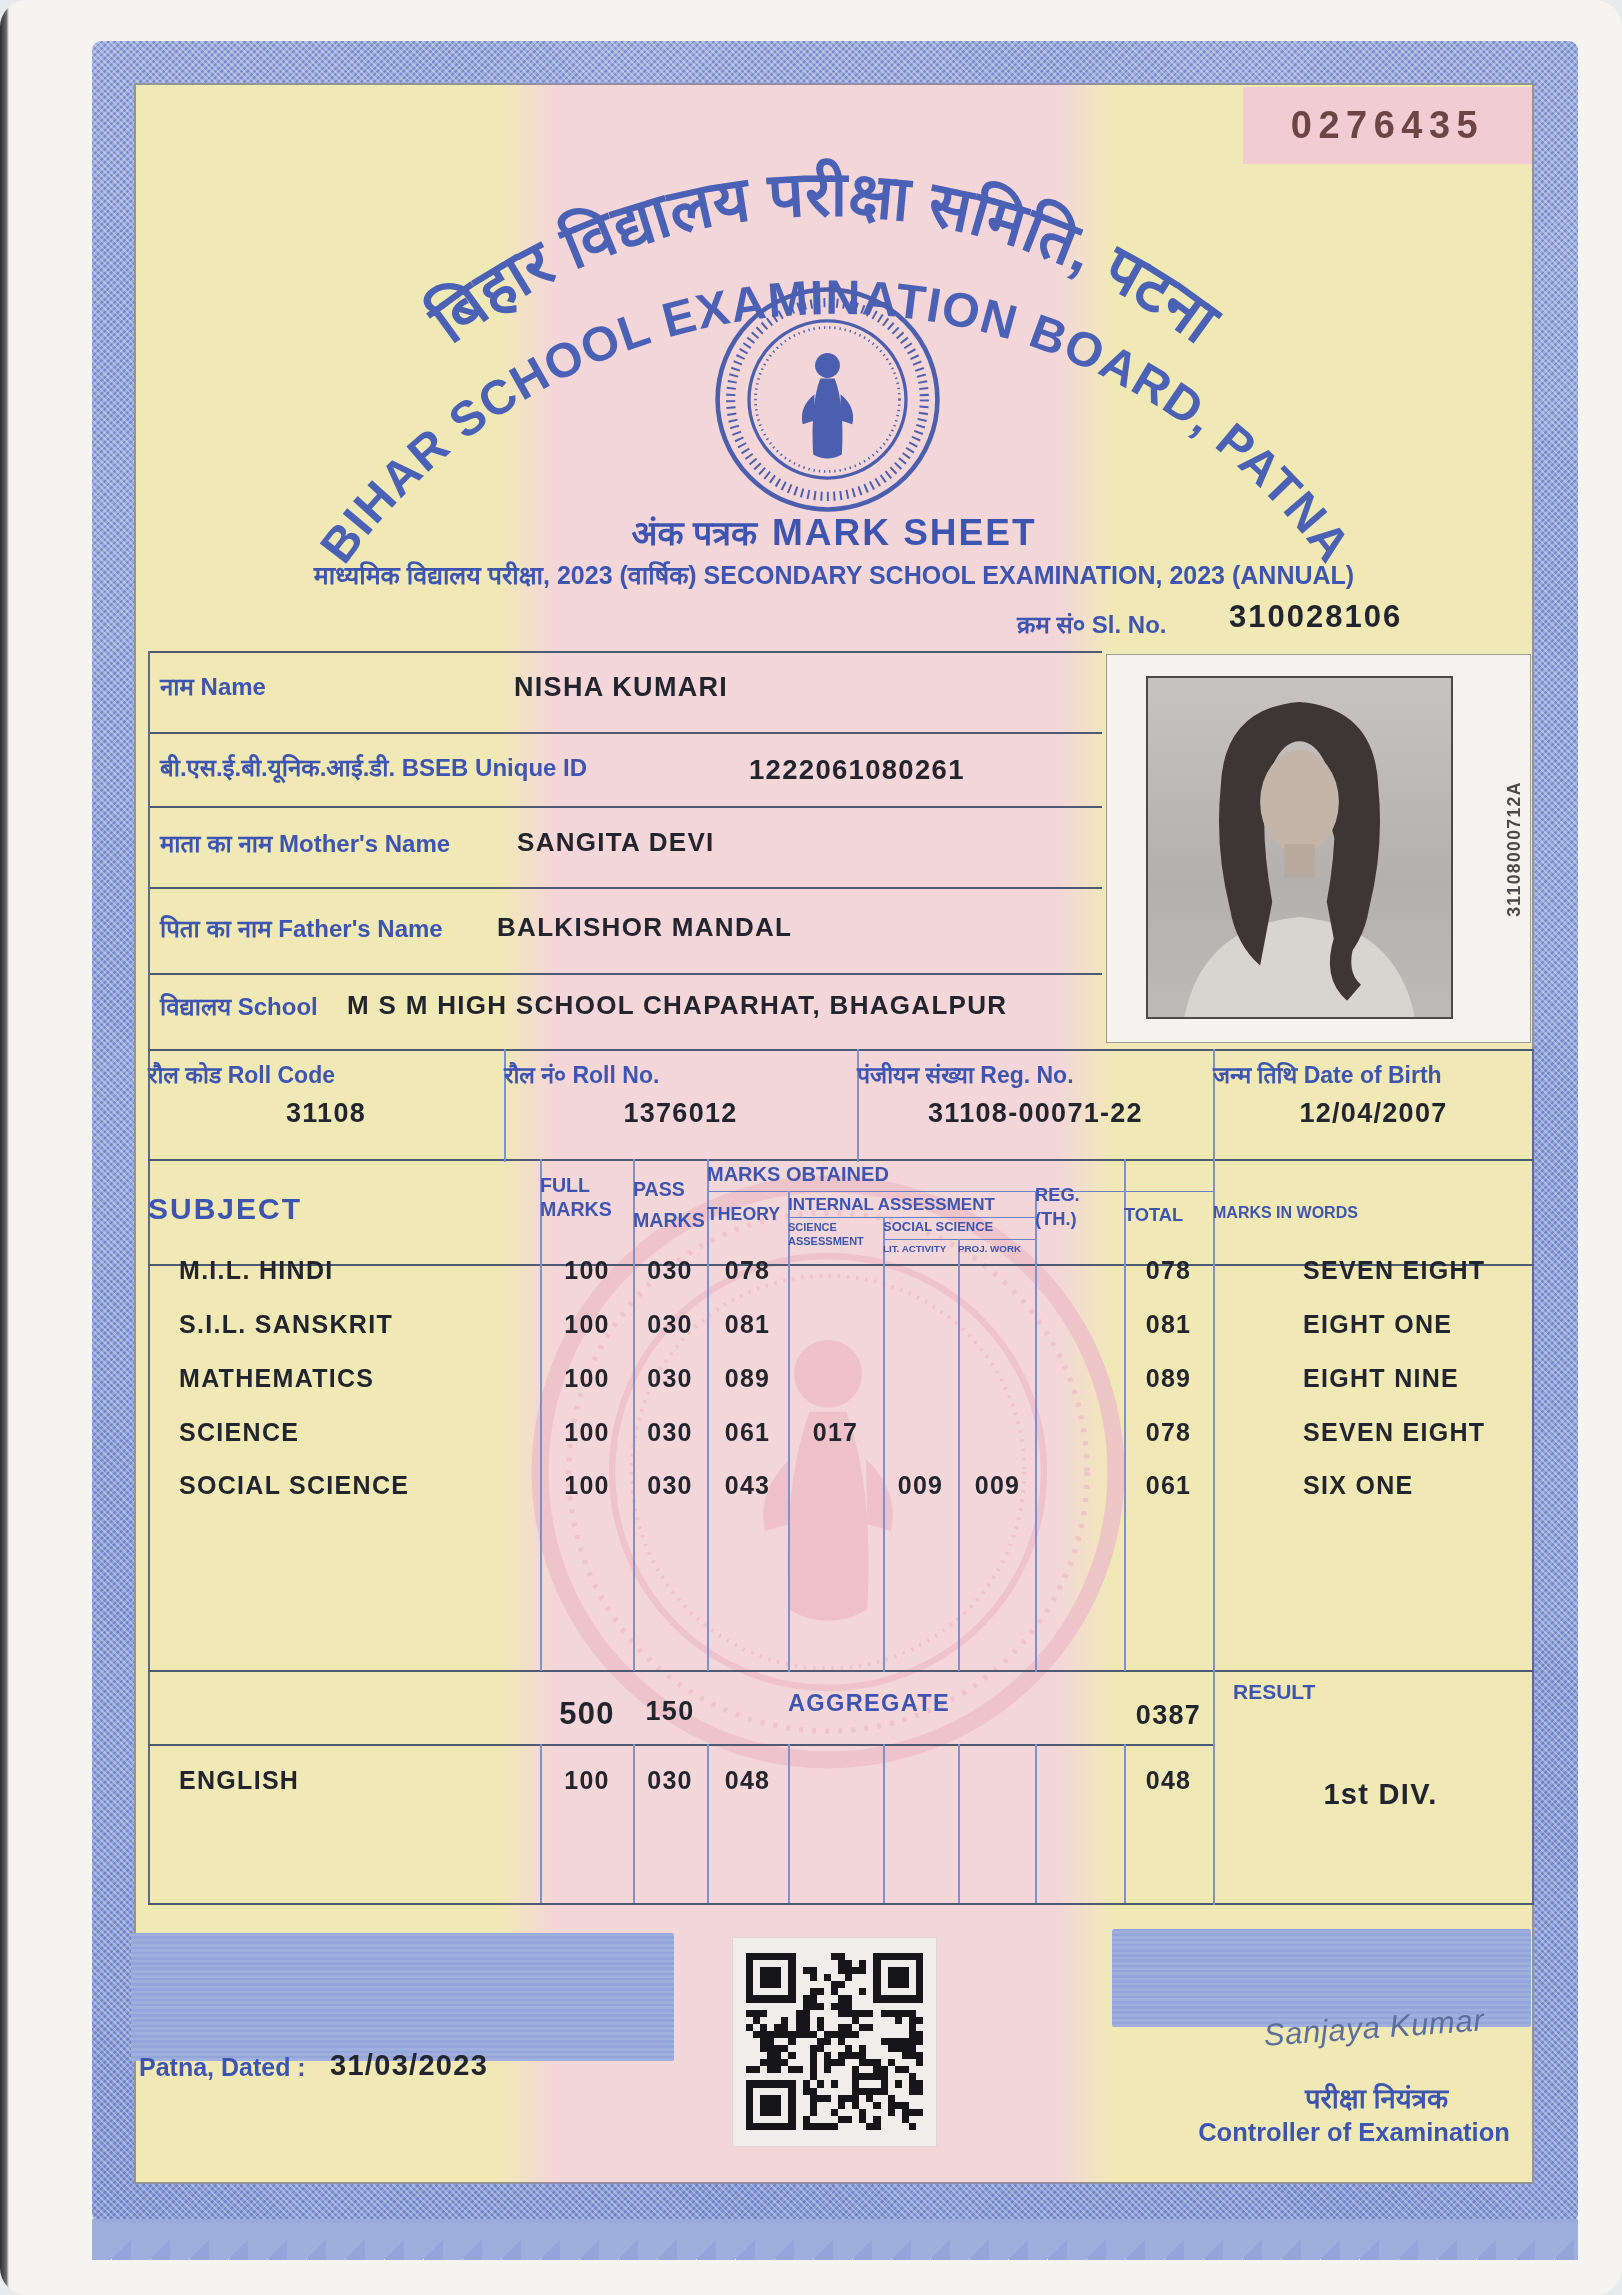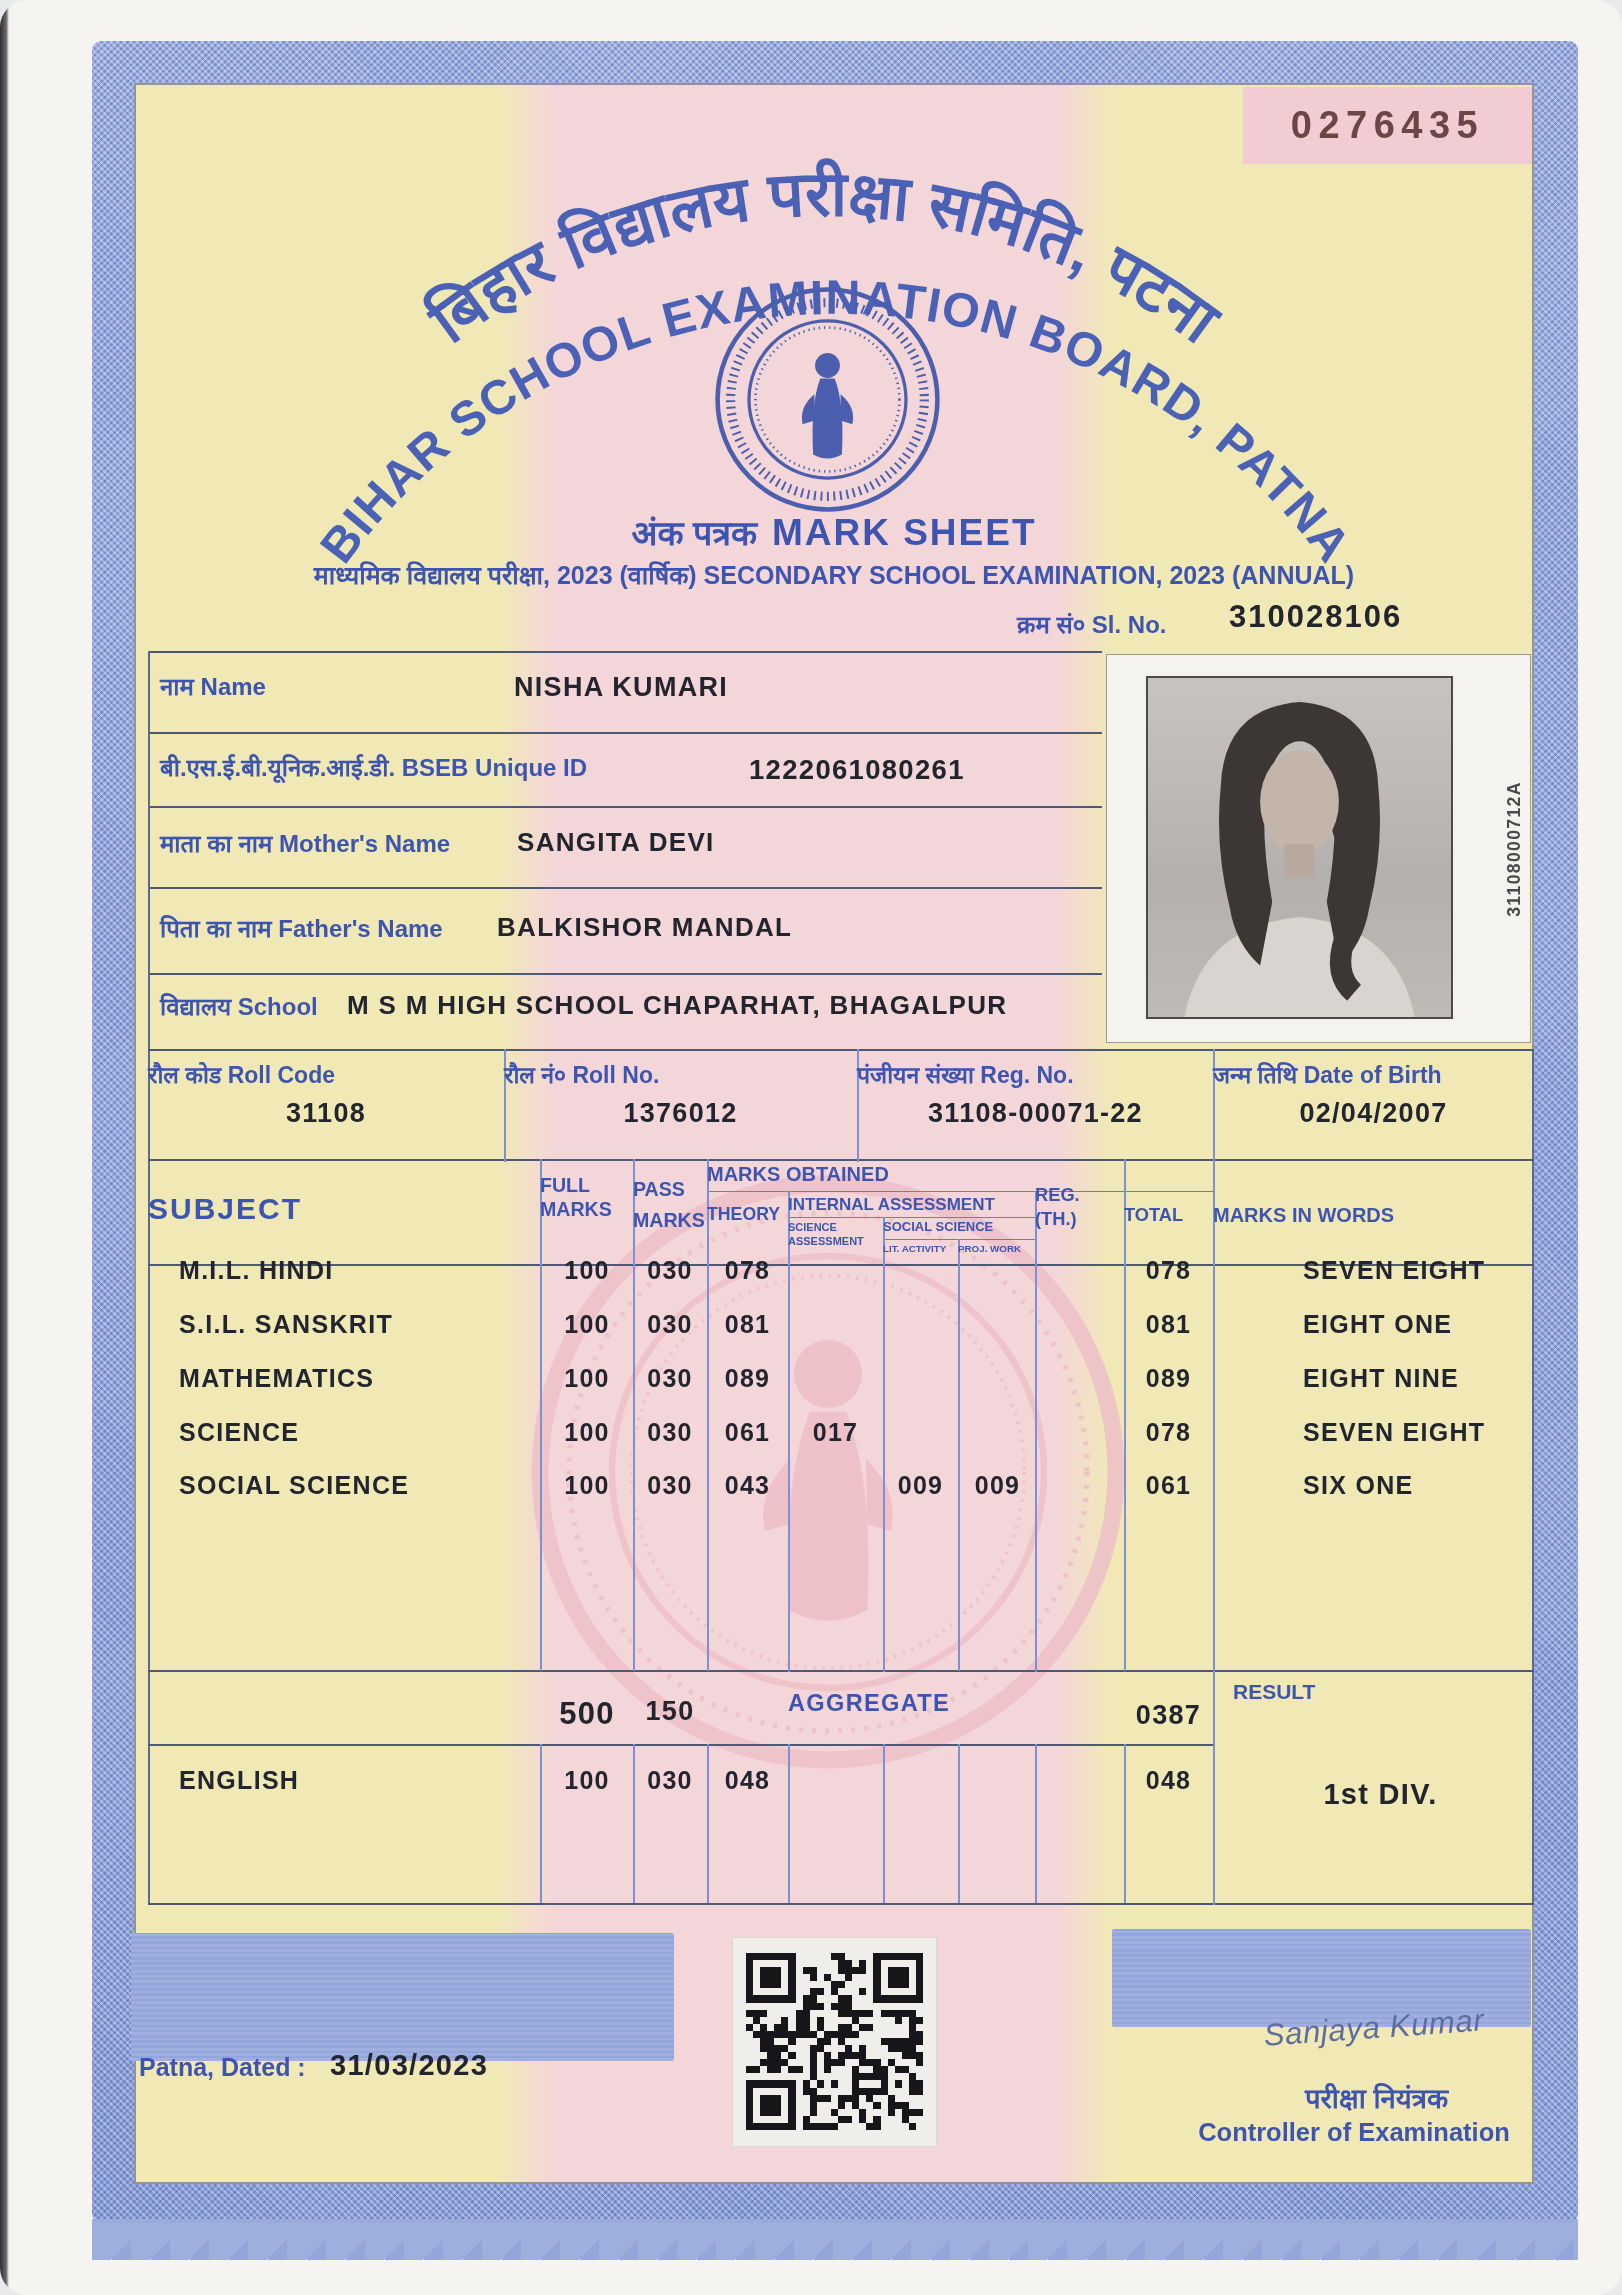--- a/index.html
+++ b/index.html
@@ -170,21 +170,21 @@
   <div class="vl" style="left:857px;top:1049px;height:113px;"></div>
   <div class="vl" style="left:1213px;top:1049px;height:113px;"></div>
 
   <div class="hdr" style="left:148px;top:1058px;width:356px;font-size:23px;">रौल कोड Roll Code</div>
   <div class="cell" style="left:148px;top:1098px;width:356px;font-size:27px;">31108</div>
   <div class="hdr" style="left:504px;top:1058px;width:353px;font-size:23px;">रौल नं० Roll No.</div>
   <div class="cell" style="left:504px;top:1098px;width:353px;font-size:27px;">1376012</div>
   <div class="hdr" style="left:857px;top:1058px;width:357px;font-size:23px;">पंजीयन संख्या Reg. No.</div>
   <div class="cell" style="left:857px;top:1098px;width:357px;font-size:27px;">31108-00071-22</div>
   <div class="hdr" style="left:1213px;top:1058px;width:321px;font-size:23px;">जन्म तिथि Date of Birth</div>
-  <div class="cell" style="left:1213px;top:1098px;width:321px;font-size:27px;">02/04/2007</div>
+  <div class="cell" style="left:1213px;top:1098px;width:321px;font-size:27px;">12/04/2007</div>
 
   <div class="hl" style="left:148px;top:1264px;width:1386px;"></div>
   <div class="hl" style="left:148px;top:1670px;width:1386px;"></div>
   <div class="hl" style="left:148px;top:1744px;width:1067px;"></div>
   <div class="hl" style="left:148px;top:1903px;width:1386px;"></div>
   <div class="hl2" style="left:707px;top:1191px;width:506px;"></div>
   <div class="hl2" style="left:788px;top:1217px;width:247px;"></div>
   <div class="hl2" style="left:883px;top:1239px;width:152px;"></div>
 
   <div class="vl" style="left:540px;top:1159px;height:512px;"></div>
@@ -210,21 +210,21 @@
   <div class="hdr" style="left:540px;top:1174px;width:94px;font-size:19.6px;line-height:23.6px;">FULL MARKS</div>
   <div class="hdr" style="left:633px;top:1174px;width:74px;font-size:19.6px;line-height:31px;">PASS MARKS</div>
   <div class="hdr" style="left:707px;top:1204px;width:81px;font-size:17.7px;">THEORY</div>
   <div class="hdr" style="left:788px;top:1195px;width:247px;font-size:17px;">INTERNAL ASSESSMENT</div>
   <div class="hdr" style="left:788px;top:1221px;width:95px;font-size:11px;line-height:13.7px;">SCIENCE ASSESSMENT</div>
   <div class="hdr" style="left:883px;top:1219px;width:152px;font-size:13px;">SOCIAL SCIENCE</div>
   <div class="hdr" style="left:883px;top:1243px;width:75px;font-size:9.8px;">LIT. ACTIVITY</div>
   <div class="hdr" style="left:958px;top:1243px;width:77px;font-size:9.8px;">PROJ. WORK</div>
   <div class="hdr" style="left:1035px;top:1183px;width:89px;font-size:18.3px;line-height:23.6px;">REG. (TH.)</div>
   <div class="hdr" style="left:1124px;top:1204px;width:89px;font-size:18.3px;">TOTAL</div>
-  <div class="hdr" style="left:1213px;top:1204px;width:321px;font-size:20px;">MARKS IN WORDS</div>
+  <div class="hdr" style="left:1213px;top:1204px;width:321px;font-size:16px;">MARKS IN WORDS</div>
 
   <div class="trow" style="top:1256px;">
     <div class="cell subj">M.I.L. HINDI</div>
     <div class="cell c-full">100</div>
     <div class="cell c-pass">030</div>
     <div class="cell c-theory">078</div>
     <div class="cell c-sci"></div>
     <div class="cell c-lit"></div>
     <div class="cell c-proj"></div>
     <div class="cell c-reg"></div>

